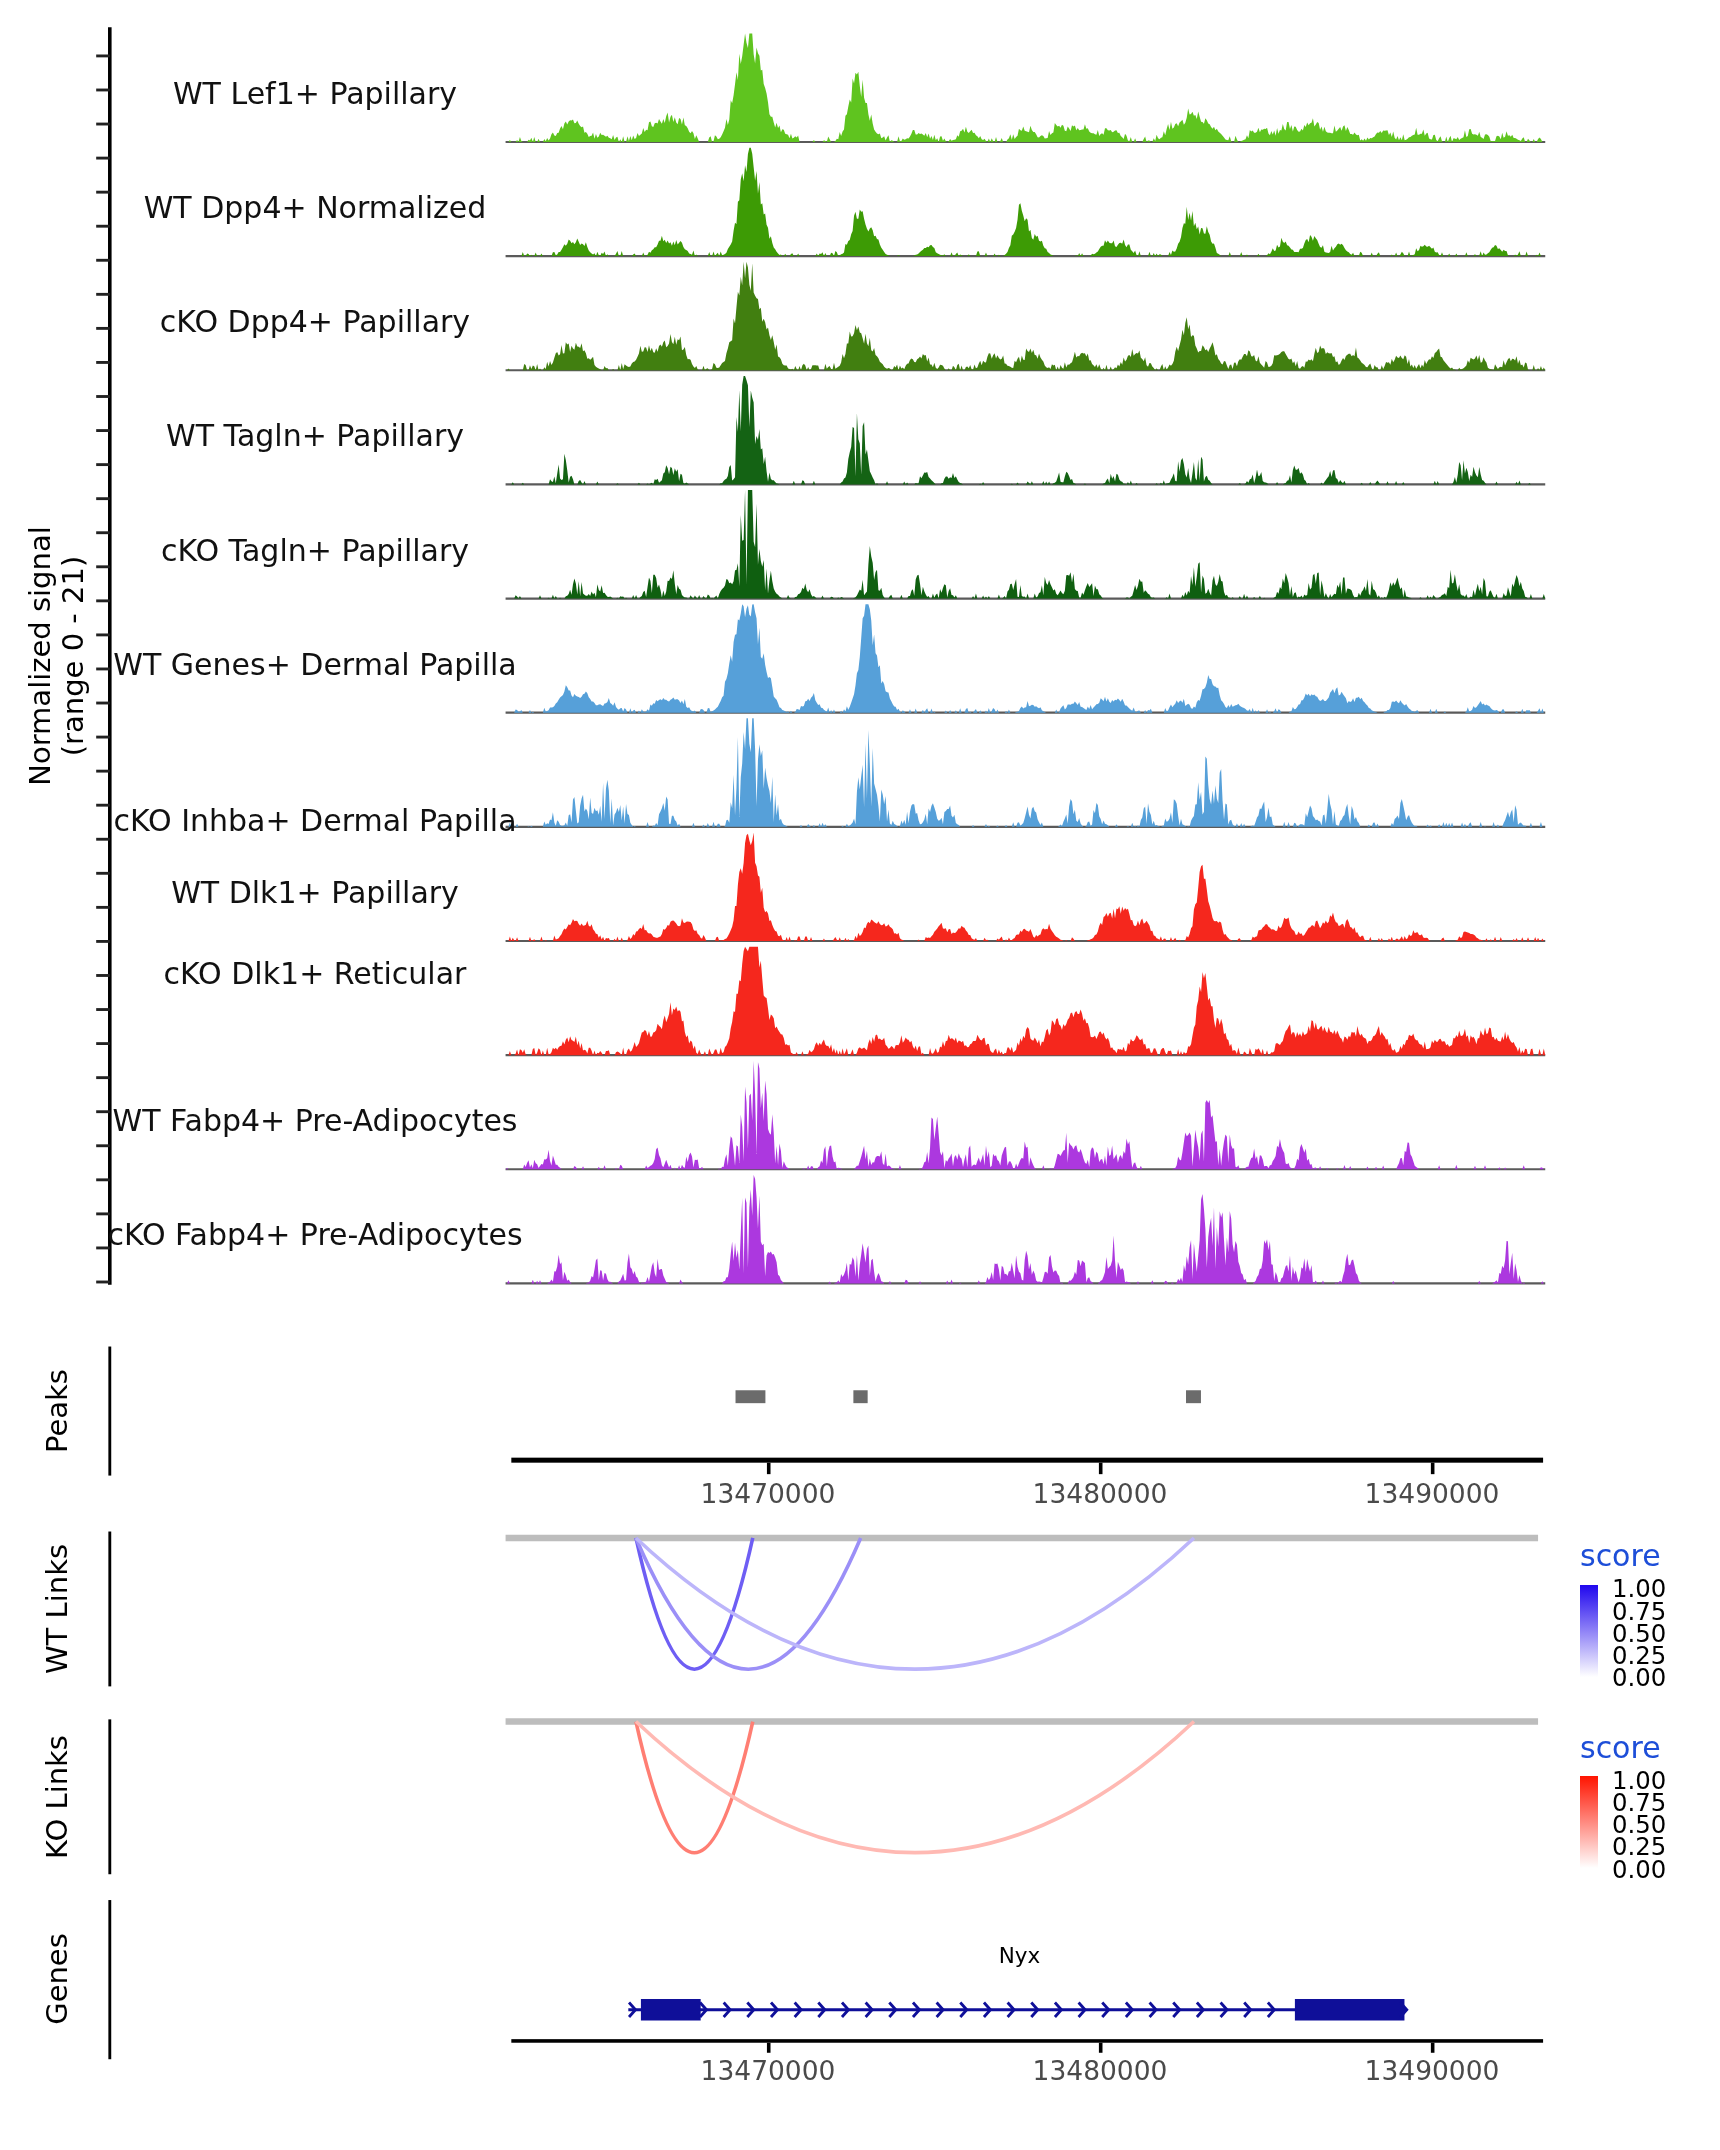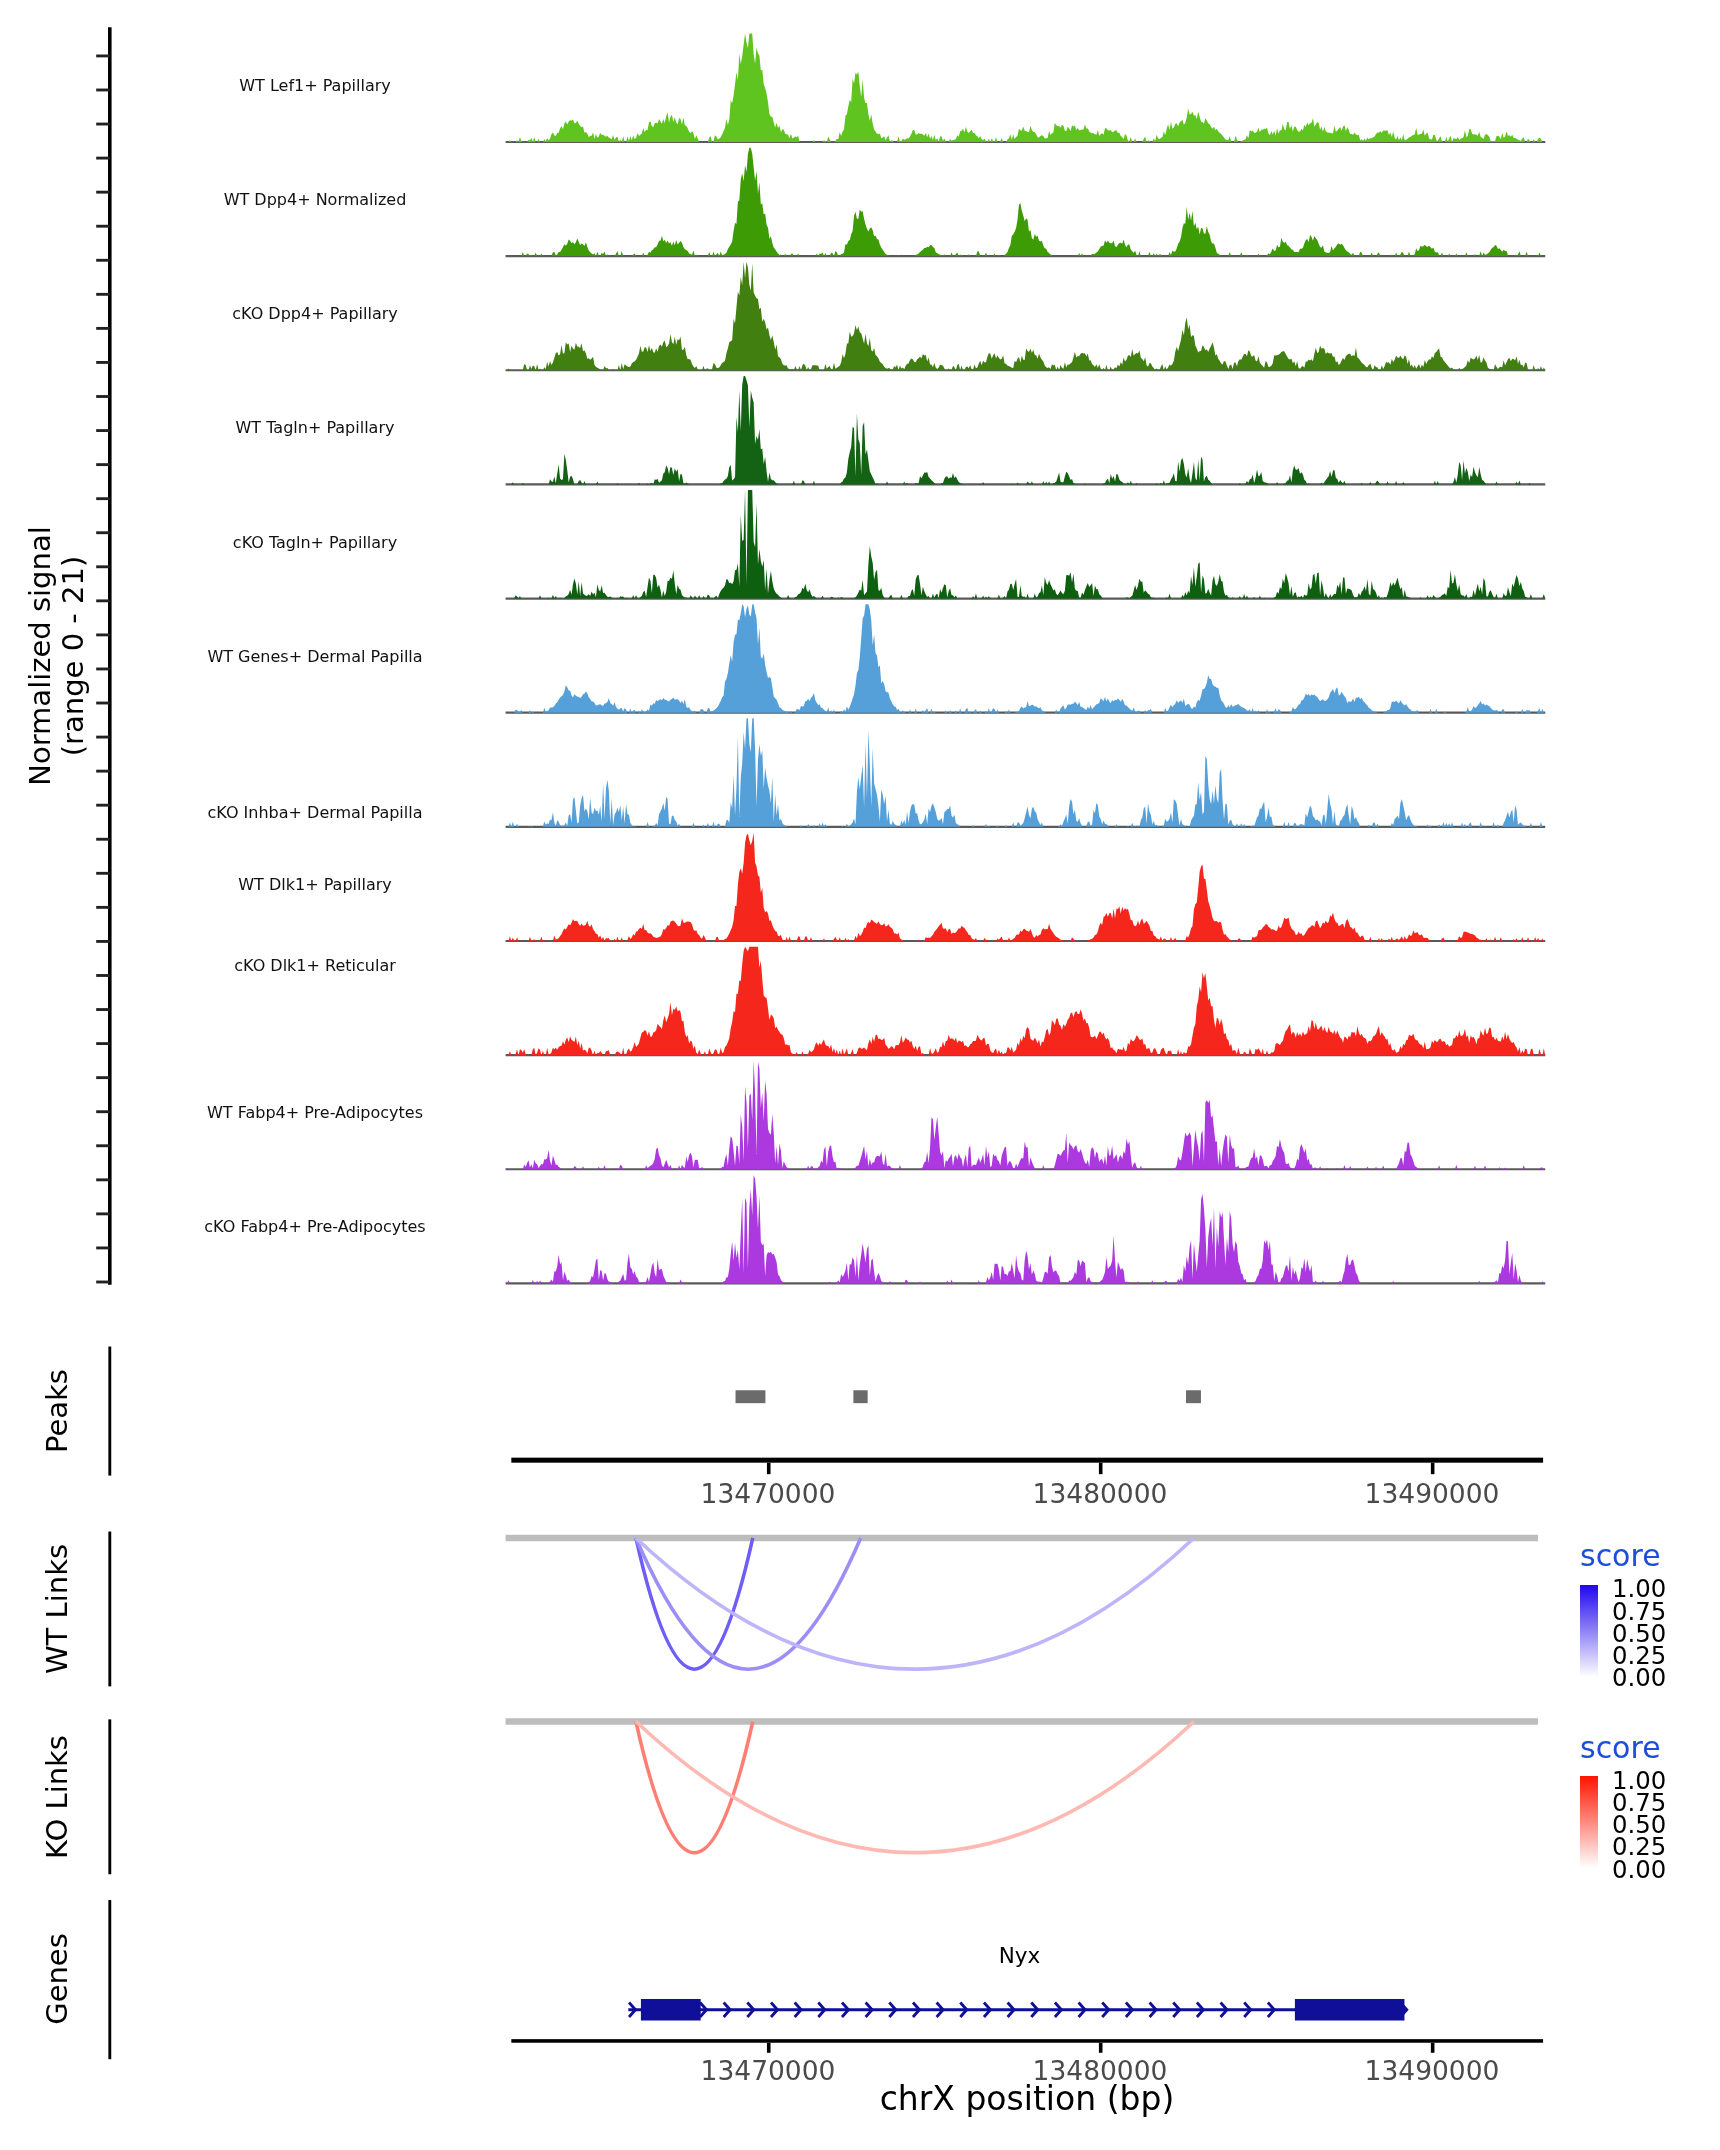--- a/index.html
+++ b/index.html
@@ -3,21 +3,21 @@
 <meta charset="utf-8">
 <style>
   html,body{margin:0;padding:0;background:#fff;}
   #fig{position:relative;width:1721px;height:2151px;background:#ffffff;overflow:hidden;
        font-family:"DejaVu Sans","Liberation Sans",sans-serif;color:#000;}
   #plot{position:absolute;left:0;top:0;}
   .rot{position:absolute;transform:translate(-50%,-50%) rotate(-90deg);white-space:nowrap;
        text-align:center;color:#000;}
   .ylab{font-size:29px;line-height:33px;}
   .seclab{font-size:29px;}
-  .tracklab{position:absolute;width:430px;left:100px;text-align:center;font-size:16px;color:#111;}
+  .tracklab{position:absolute;width:430px;left:100px;text-align:center;font-size:30px;color:#111;}
   .xtick{position:absolute;width:172px;text-align:center;font-size:26.5px;color:#4a4a4a;}
   .legend-title{position:absolute;font-size:30px;color:#1d4ed8;}
   .legend-bar{position:absolute;width:18px;height:92px;}
   .legend-tick{position:absolute;font-size:24.4px;color:#000;}
   .genename{position:absolute;width:115px;text-align:center;font-size:21.5px;color:#000;}
   .xlabel{position:absolute;width:574px;text-align:center;font-size:33px;color:#000;}
 </style>
 </head>
 <body>
 
@@ -186,15 +186,14 @@
   <div class="legend-bar" id="legend-bar-ko" style="left: 1580px; top: 1776px; background: linear-gradient(rgb(255, 20, 0), rgb(255, 255, 255));"></div>
   <div id="legend-ticks-ko">
       <div class="legend-tick" style="left: 1612px; top: 1766px;">1.00</div>
       <div class="legend-tick" style="left: 1612px; top: 1788px;">0.75</div>
       <div class="legend-tick" style="left: 1612px; top: 1810px;">0.50</div>
       <div class="legend-tick" style="left: 1612px; top: 1832px;">0.25</div>
       <div class="legend-tick" style="left: 1612px; top: 1855px;">0.00</div>
     </div>
 
   <div class="genename" style="left:962px;top:1943px;">Nyx</div>
-  <div class="xlabel" style="left:740px;top:2079px;">chrX position (bp)</div>
 </div>
 
 
 </body></html>

